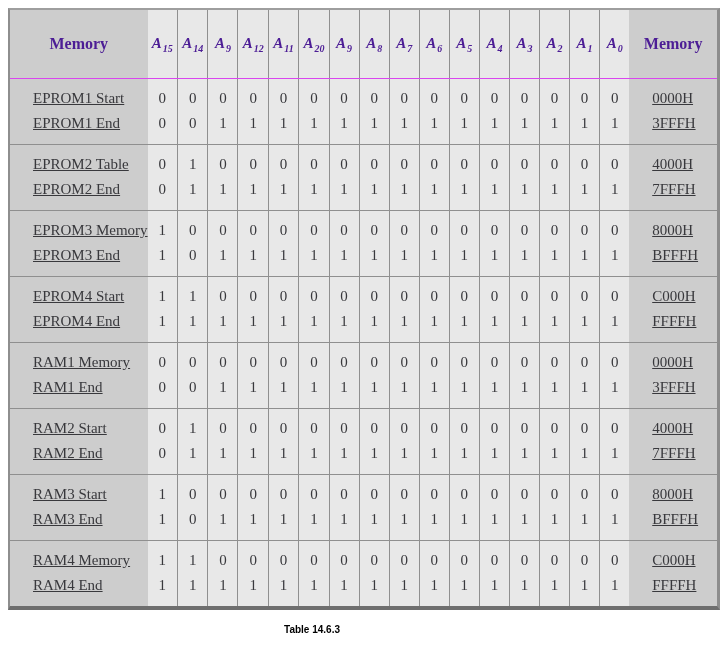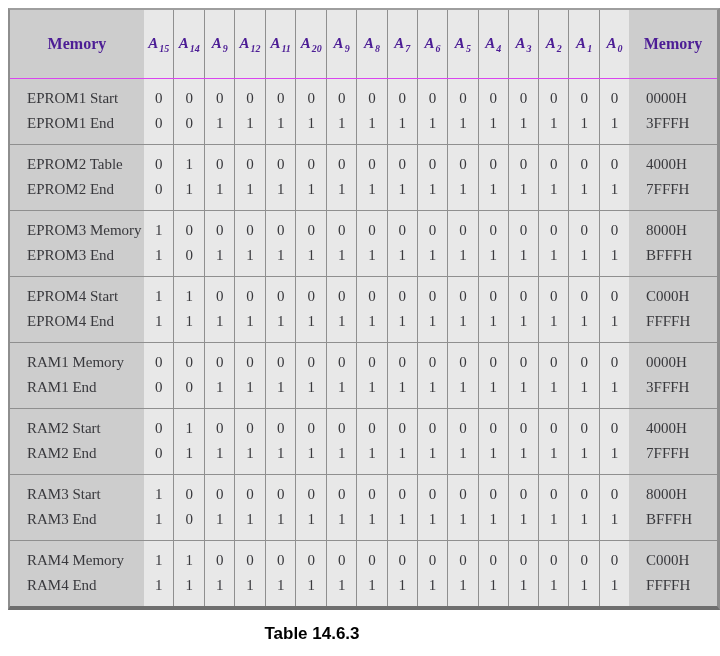--- a/index.html
+++ b/index.html
@@ -67,36 +67,37 @@
     border-top: 1px solid #8f8f8f;
   }
 
   td .line {
     line-height: 25px;
     font-size: 15px;
     color: #38383c;
     white-space: nowrap;
   }
   td.label .line, td.addr .line {
-    padding-left: 17px;
+    padding-left: 23px;
     text-align: left;
+    text-decoration: underline;
   }
   td.bit .line {
     text-align: center;
   }
 
   .caption {
     position: absolute;
     left: 0;
     top: 624px;
     width: 624px;
     text-align: center;
     font-family: "Liberation Sans", "DejaVu Sans", sans-serif;
     font-weight: bold;
-    font-size: 17px;
+    font-size: 10px;
     color: #000000;
   }
 </style>
 </head>
 <body>
 
 <div class="frame">
   <table>
     <thead>
       <tr>

